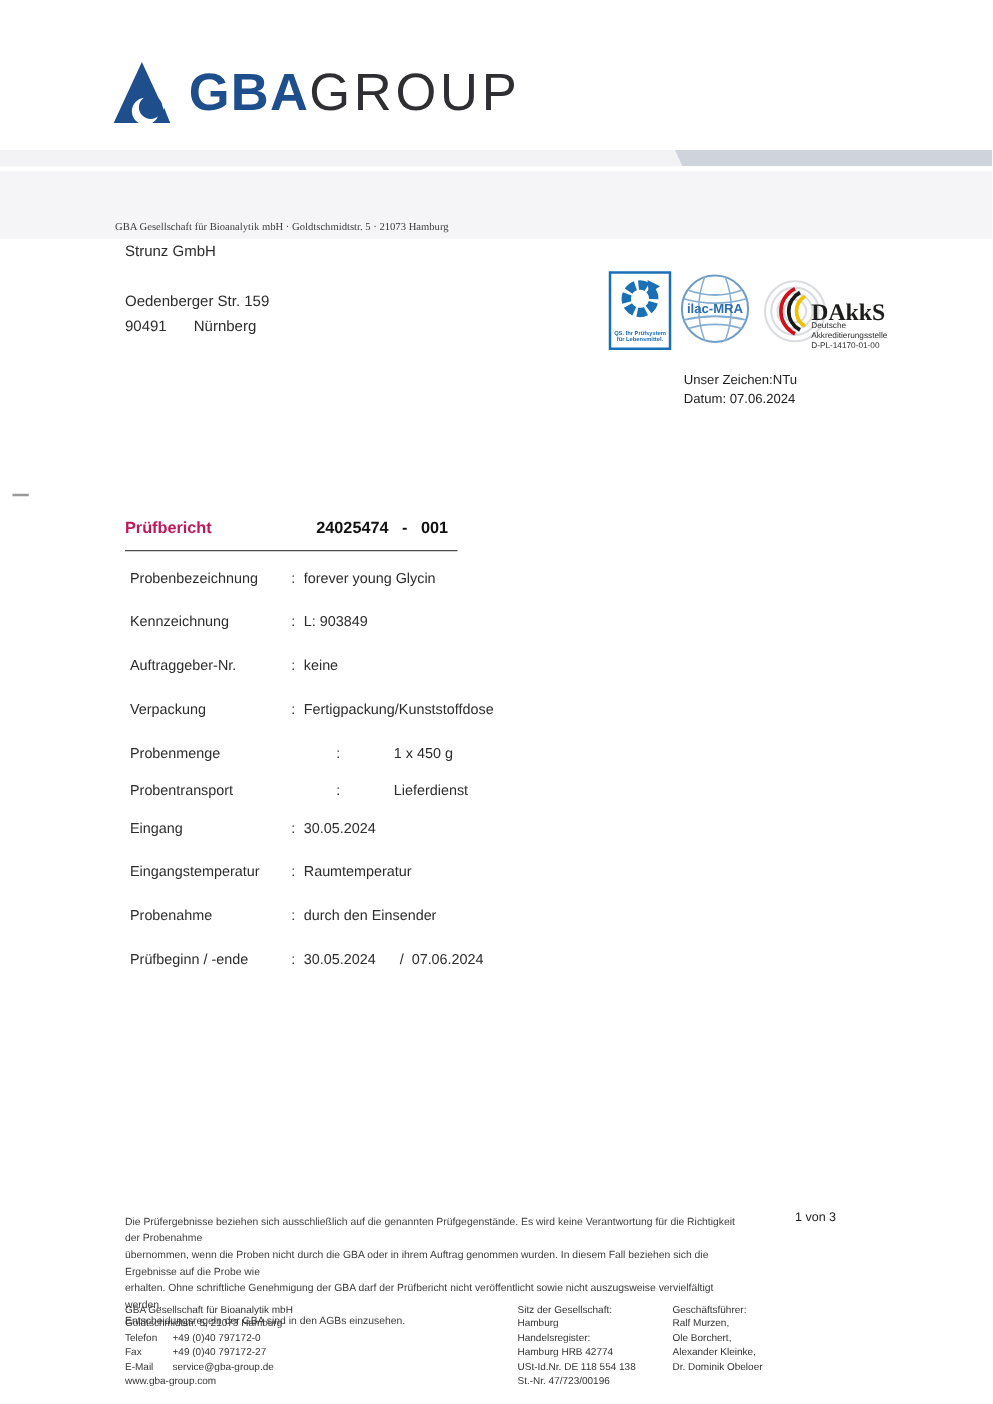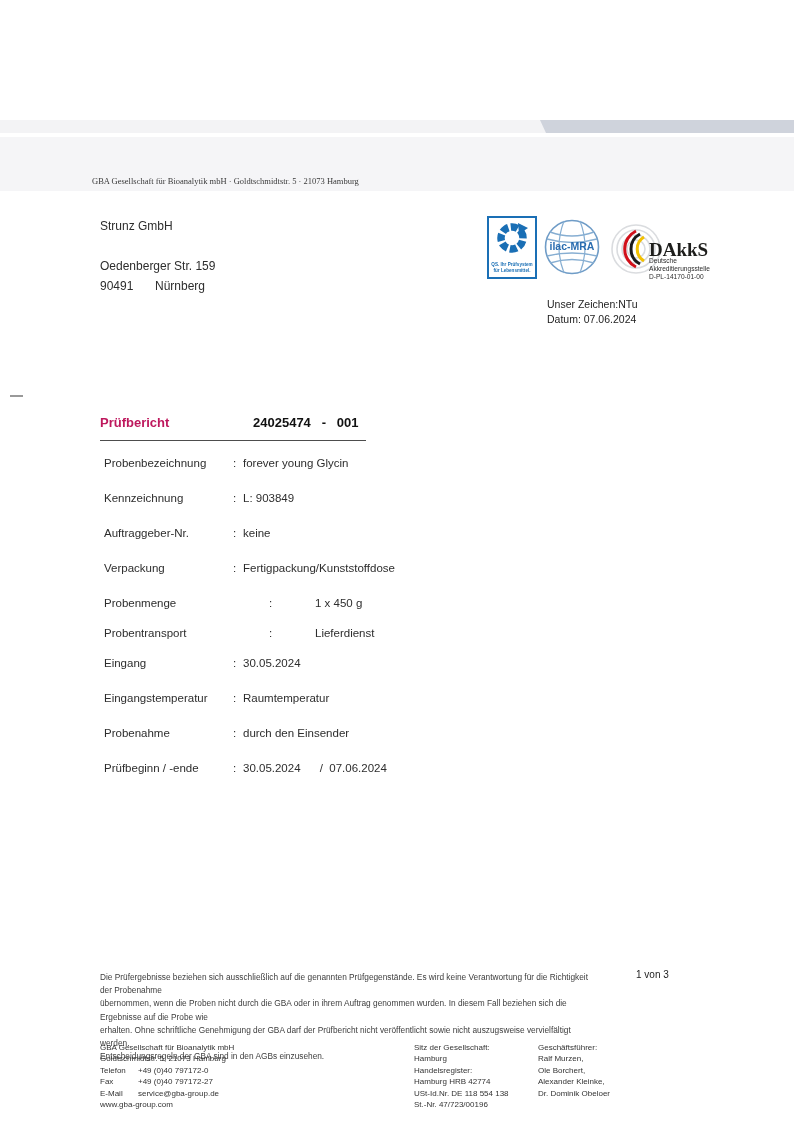--- a/index.html
+++ b/index.html
@@ -15,21 +15,21 @@
   .logo-group { font-weight:normal; color:#2f2f33; letter-spacing:3px; }
 
   
   .topband { position:absolute; left:0; top:120px; width:794px; height:13px; background:#f3f3f5; }
   .topband-accent { position:absolute; left:540px; top:0; width:254px; height:13px; background:#cfd3dc;
                     clip-path:polygon(0 0, 100% 0, 100% 100%, 6px 100%); }
   .grayblock { position:absolute; left:0; top:137px; width:794px; height:54px; background:#f5f5f7; }
   .sender-line { position:absolute; left:92px; bottom:5px; font-size:8.5px; color:#3a3a3a;font-family:Liberation Serif, serif; }
 
   
-  .recipient { position:absolute; left:100px; top:219px; font-size:12px; color:#2d2d2d; }
+  .recipient { position:absolute; left:100px; top:194px; font-size:12px; color:#2d2d2d; }
   .recipient .name { margin-bottom:26px; }
   .recipient .street { margin-bottom:6px; }
   .recipient .zip { display:inline-block; width:55px; }
 
   
   .badges { position:absolute; left:487px; top:216px; display:flex; align-items:center; }
   .qs-badge { width:50px; height:63px; border:2px solid #1a6fb5; background:#fff; text-align:center; padding-top:3px; }
   .qs-badge .qs-label { font-size:4.6px; line-height:5.5px; color:#1a6fb5; font-weight:bold; margin-top:1px; }
   .ilac-badge { margin-left:7px; margin-top:3px; }
   .dakks-badge { margin-left:6px; margin-top:6px; position:relative; width:110px; }
@@ -64,20 +64,29 @@
   .fcol1 { left:100px; width:300px; }
   .fcol2 { left:414px; width:122px; }
   .fcol3 { left:538px; width:130px; }
   .clabel { display:inline-block; width:38px; }
 </style>
 </head>
 <body>
 
 <div class="page">
 
+  <div class="logo">
+    <svg width="47" height="52" viewBox="0 0 50 54">
+      <path d="M25 1 L49 53 L1 53 Z" fill="#1f4e8c"></path>
+      <circle cx="28" cy="43" r="11.5" fill="#ffffff"></circle>
+      <circle cx="32.5" cy="39.5" r="10" fill="#1f4e8c"></circle>
+      <path d="M36 53 A14 14 0 0 0 44 40 L49 53 Z" fill="#1f4e8c"></path>
+    </svg>
+    <span class="logo-text"><span class="logo-gba">GBA</span><span class="logo-group">GROUP</span></span>
+  </div>
 
   <div class="topband">
     <div class="topband-accent"></div>
   </div>
   <div class="grayblock">
     <div class="sender-line">GBA Gesellschaft für Bioanalytik mbH · Goldtschmidtstr. 5 · 21073 Hamburg</div>
   </div>
 
   <div class="recipient">
     <div class="name">Strunz GmbH</div>

